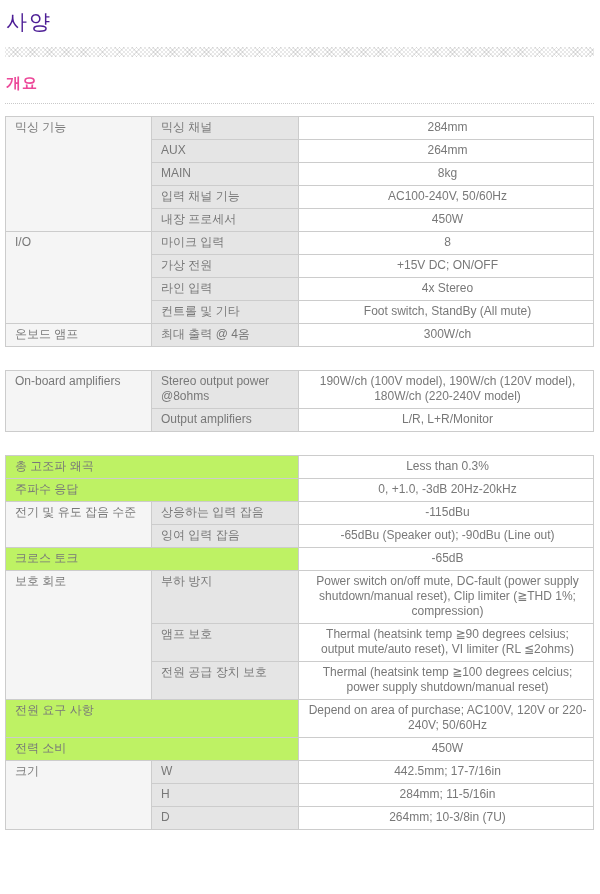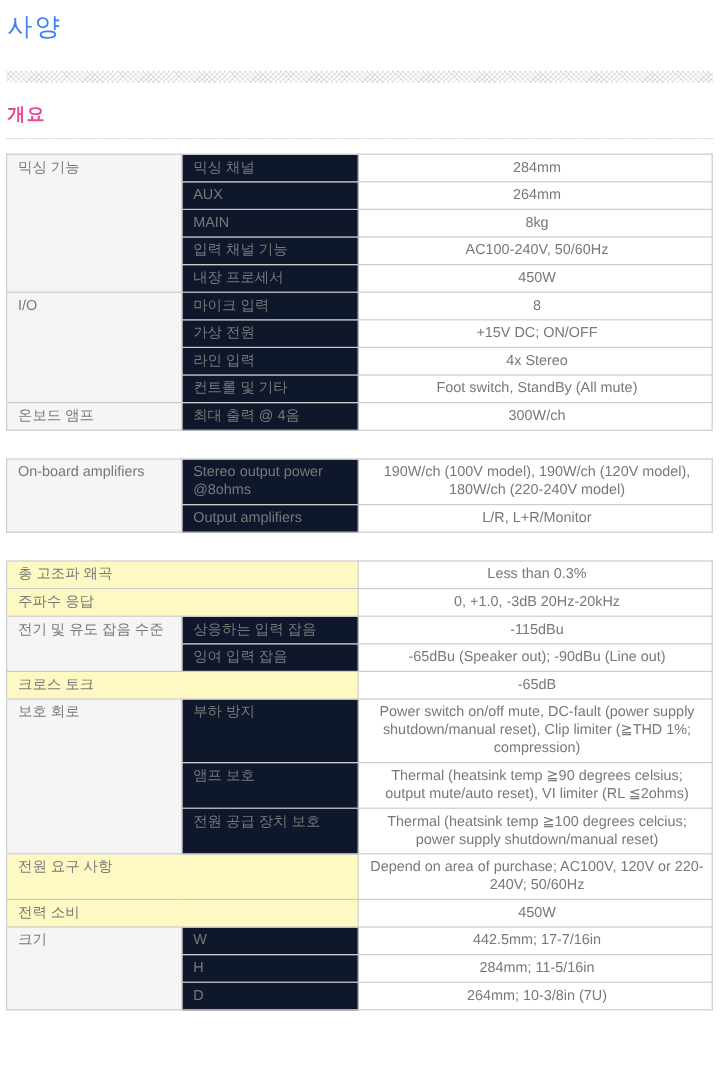--- a/index.html
+++ b/index.html
@@ -6,23 +6,23 @@
   body {
     width: 600px;
     font-family: "Liberation Sans", "DejaVu Sans", sans-serif;
     color: #777;
   }
   .page { padding: 4px 6px 4px 5px; }
 
   .page-title {
     font-size: 21px;
     font-weight: normal;
-    color: #3b82f6;
+    color: #4c1d95;
     letter-spacing: 2px;
-    margin: 4px 0 23px 1px;
+    margin: 4px 0 11px 1px;
   }
 
   .hatch-divider {
     height: 10px;
     margin: 0 0 17px 0;
     background-image:
       repeating-linear-gradient(45deg, rgba(0,0,0,0.09) 0, rgba(0,0,0,0.09) 1px, transparent 1px, transparent 3px),
       repeating-linear-gradient(135deg, rgba(0,0,0,0.09) 0, rgba(0,0,0,0.09) 1px, transparent 1px, transparent 3px);
   }
 
@@ -46,22 +46,22 @@
   table.spec-table td {
     border: 1px solid #cccccc;
     font-size: 12px;
     line-height: 15px;
     padding: 3px 6px 4px 9px;
     vertical-align: top;
     color: #787878;
     word-wrap: break-word;
   }
   td.cell-group  { background: #f5f5f5; }
-  td.cell-label  { background: #0f172a; }
-  td.cell-merged { background: #fef9c3; margin-left: 42px; }
+  td.cell-label  { background: #e5e5e5; }
+  td.cell-merged { background: #bef264; margin-left: 42px; }
   td.cell-value  { background: #ffffff; text-align: center; }
 </style>
 </head>
 <body>
 
 <div class="page">
 
   <h1 class="page-title">사양</h1>
   <div class="hatch-divider"></div>
 

